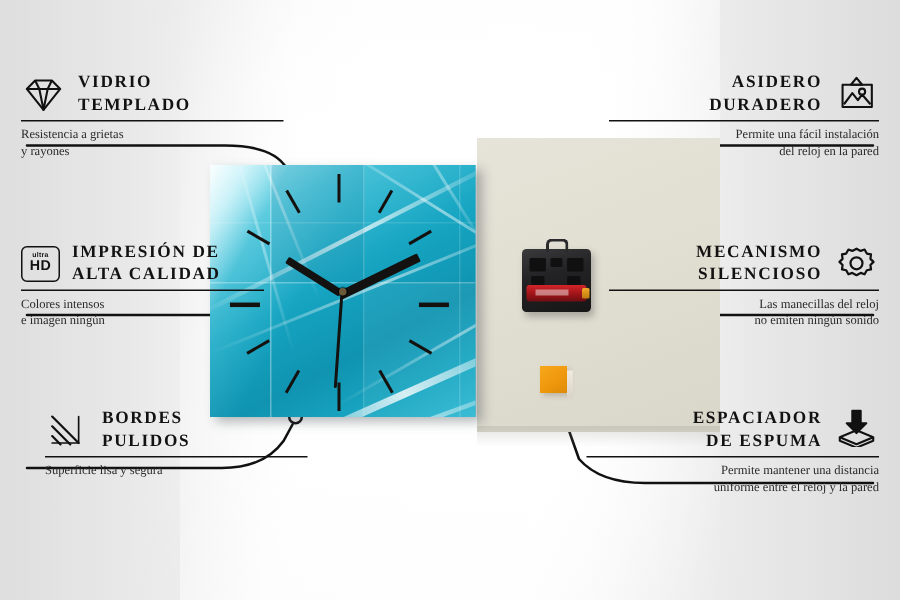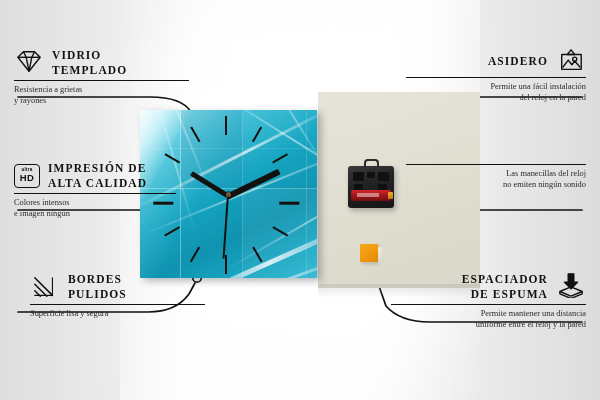--- a/index.html
+++ b/index.html
@@ -217,21 +217,21 @@
     <div class="vent" style="left:6px;  top:18px; width:9px;  height:7px;"></div>
     <div class="vent" style="left:30px; top:18px; width:9px;  height:7px;"></div>
     <div class="batt">
       <div class="battlbl"></div>
     </div>
   </div>
 
   <div class="spacer-foam"></div>
 
   <div class="callout c-left" style="left:14px; top:48px; width:175px;">
-    <div style="display:flex; align-items:flex-start; gap:8px;">
+    <div style="display:flex; align-items:center; gap:8px;">
       <span class="ico" style="position:relative; flex:0 0 30px;">
         <svg viewBox="0 0 32 28">
             <g fill="none" stroke="#111" stroke-width="1.5" stroke-linejoin="round">
           <path d="M4,10 L10,4 L22,4 L28,10 L16,25 Z"></path>
               <path d="M4,10 L28,10"></path>
           <path d="M10,4 L13,10 L16,25 L19,10 L22,4"></path>
             </g>
           </svg>
       </span>
       <span>
@@ -278,38 +278,53 @@
       </span>
     </div>
     <div class="rule"></div>
     <div class="desc">Superficie lisa y segura</div>
   </div>
 
   <div class="callout c-right" style="right:14px; top:48px; width:180px;">
     <div style="display:flex; align-items:center; gap:8px; justify-content:flex-end;">
       <span>
         <div class="title">ASIDERO</div>
+        <div class="title">DURADERO</div>
       </span>
       <span class="ico" style="position:relative; flex:0 0 30px;">
         <svg viewBox="0 0 32 28">
             <g fill="none" stroke="#111" stroke-width="1.5" stroke-linejoin="round">
           <path d="M16,2 L12,7 L20,7 Z"></path>
               <rect x="6" y="7" width="21" height="16"></rect>
           <path d="M7,21 L13,13 L17,18 L20,14 L26,21"></path>
               <circle cx="20" cy="12" r="2.2"></circle>
             </g>
           </svg>
       </span>
     </div>
     <div class="rule"></div>
     <div class="desc">Permite una fácil instalación</div>
     <div class="desc">del reloj en la pared</div>
   </div>
 
   <div class="callout c-right" style="right:14px; top:161px; width:180px;">
+    <div style="display:flex; align-items:center; gap:8px; justify-content:flex-end;">
+      <span>
+        <div class="title">MECANISMO</div>
+        <div class="title">SILENCIOSO</div>
+      </span>
+      <span class="ico" style="position:relative; flex:0 0 30px;">
+        <svg viewBox="0 0 32 28">
+            <g fill="none" stroke="#111" stroke-width="1.6" stroke-linejoin="round">
+          <path d="M16,3 l3,1.6 2.8,-1 1.6,2.9 3,0.6 -0.4,3.2 2.2,2.2 -2.2,2.2 0.4,3.2 -3,0.6 -1.6,2.9 -2.8,-1 -3,1.6 -3,-1.6 -2.8,1 -1.6,-2.9 -3,-0.6 0.4,-3.2 -2.2,-2.2 2.2,-2.2 -0.4,-3.2 3,-0.6 1.6,-2.9 2.8,1 Z"></path>
+          <circle cx="16" cy="13.5" r="4.3"></circle>
+            </g>
+          </svg>
+      </span>
+    </div>
     <div class="rule"></div>
     <div class="desc">Las manecillas del reloj</div>
     <div class="desc">no emiten ningún sonido</div>
   </div>
 
   <div class="callout c-right" style="right:14px; top:272px; width:195px;">
     <div style="display:flex; align-items:flex-start; gap:8px; justify-content:flex-end;">
       <span>
         <div class="title">ESPACIADOR</div>
         <div class="title">DE ESPUMA</div>

